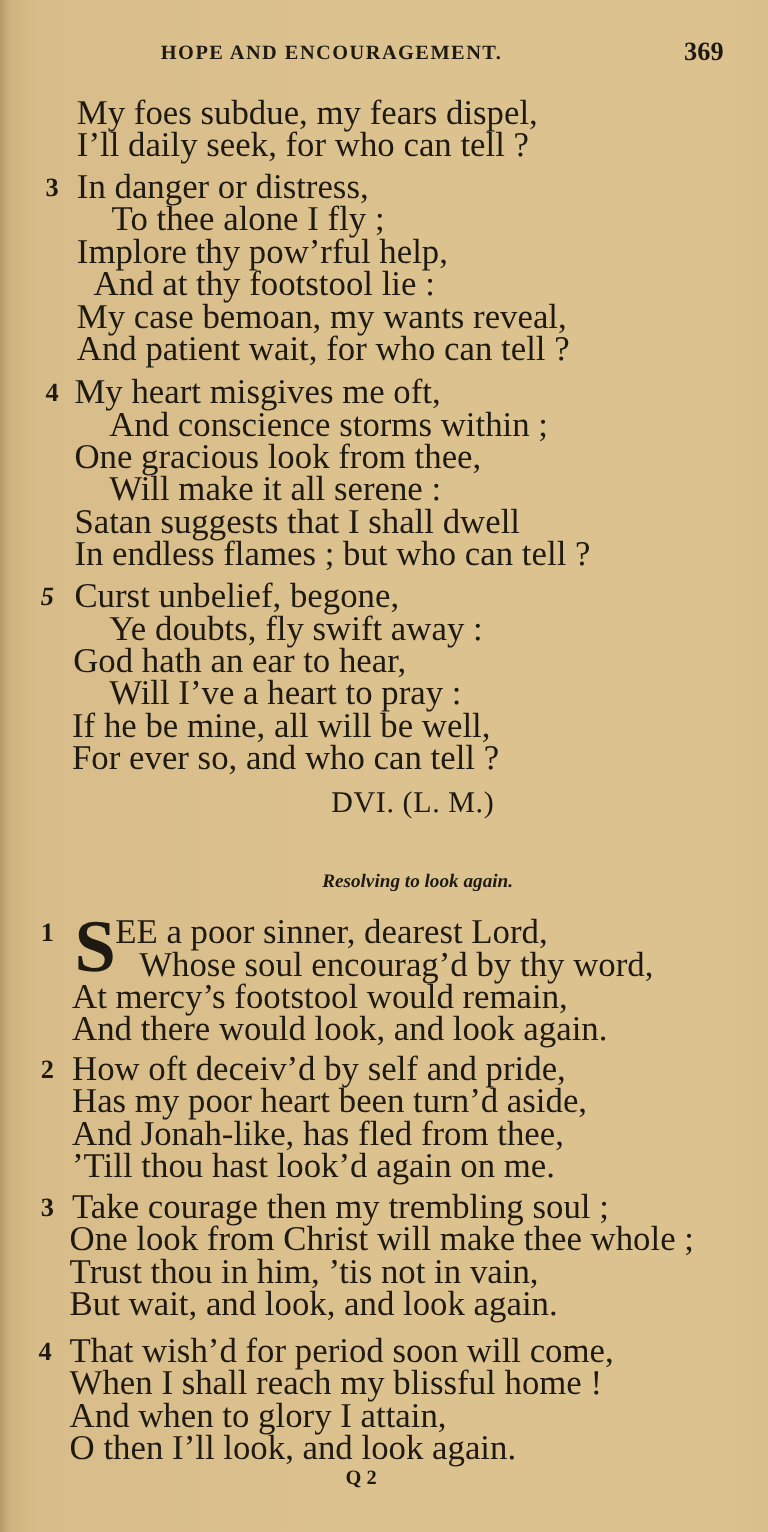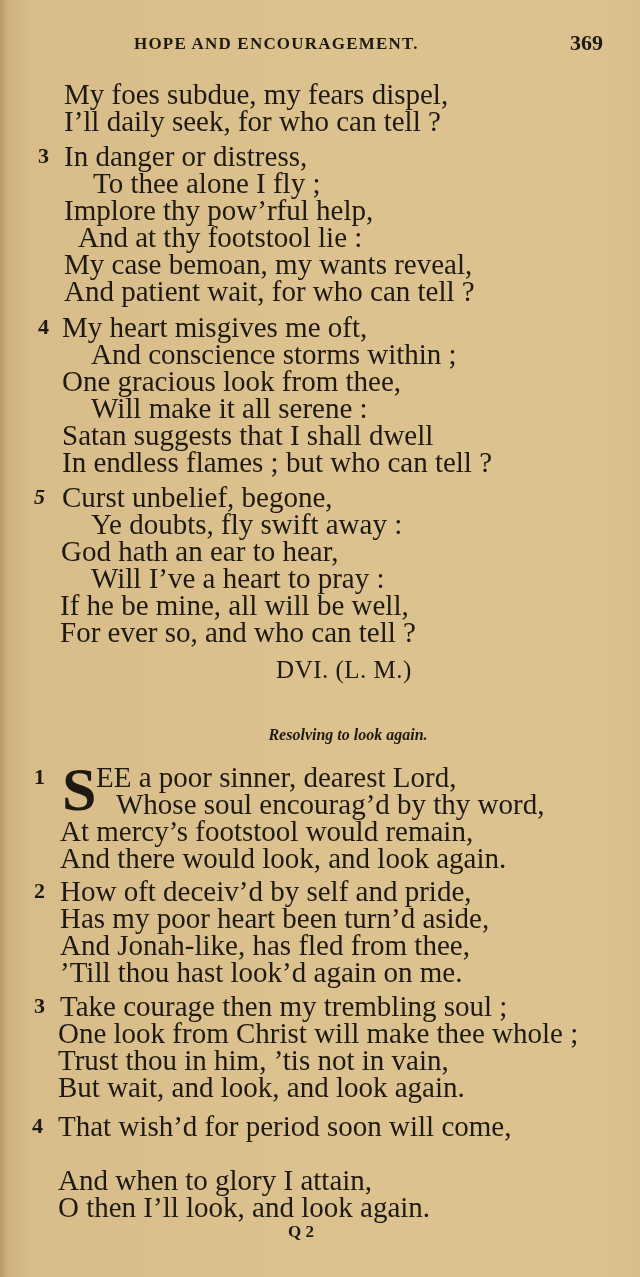--- a/index.html
+++ b/index.html
@@ -96,17 +96,18 @@
   <div class="line" style="left:60px;top:958px">’Till thou hast look’d again on me.</div>
 
   <div class="num" style="left:34px;top:995px">3</div>
   <div class="line" style="left:60px;top:992px">Take courage then my trembling soul ;</div>
   <div class="line" style="left:58px;top:1019px">One look from Christ will make thee whole ;</div>
   <div class="line" style="left:58px;top:1046px">Trust thou in him, ’tis not in vain,</div>
   <div class="line" style="left:58px;top:1073px">But wait, and look, and look again.</div>
 
   <div class="num" style="left:32px;top:1115px">4</div>
   <div class="line" style="left:58px;top:1112px">That wish’d for period soon will come,</div>
+  <div class="line" style="left:58px;top:1139px">When I shall reach my blissful home !</div>
   <div class="line" style="left:58px;top:1166px">And when to glory I attain,</div>
   <div class="line" style="left:58px;top:1193px">O then I’ll look, and look again.</div>
 
   <div class="signature">Q 2</div>
 </div>
 
 </body></html>

